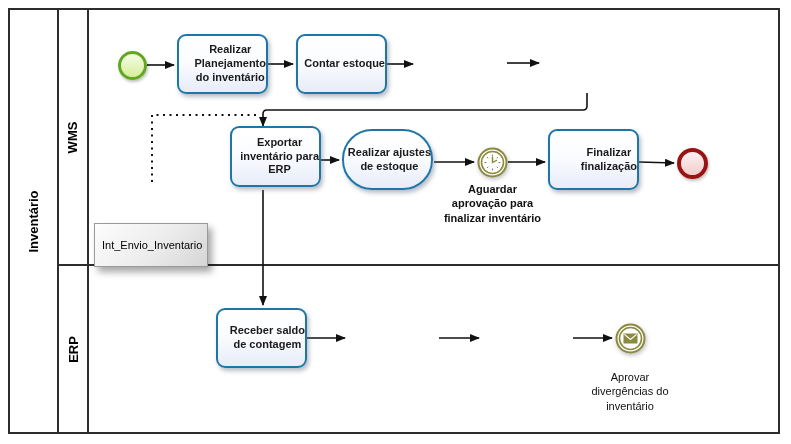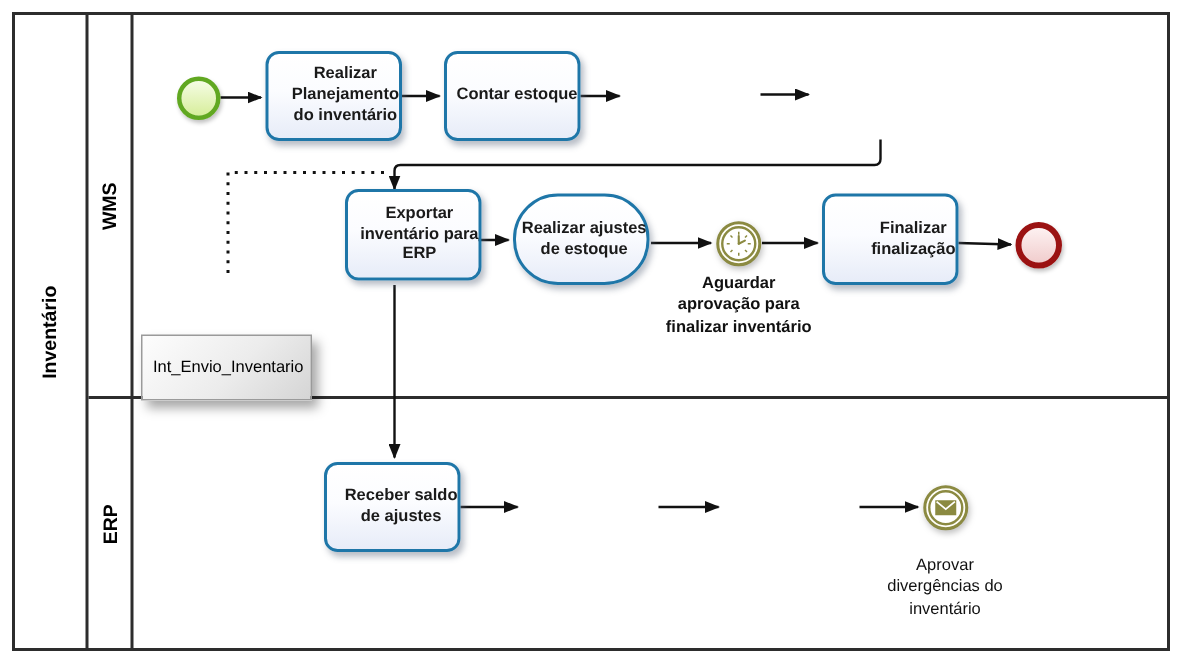--- a/index.html
+++ b/index.html
@@ -145,21 +145,21 @@
   </div>
 
   <div class="event end-event"></div>
 
   <div class="annotation">
     <span class="annotation-label">Int_Envio_Inventario</span>
   </div>
 
   <div class="task" style="left:216px;top:308px;">
     <span class="task-label">Receber saldo
-de ajustes</span>
+de contagem</span>
   </div>
 
   <div class="olive-event" style="left:615px;top:323px;">
     <svg width="31" height="31" viewBox="0 0 31 31">
       <circle cx="15.5" cy="15.5" r="14" fill="#fffef8" stroke="var(--event-olive,#8b8a41)" stroke-width="2"></circle>
       <circle cx="15.5" cy="15.5" r="11" fill="#ffffff" stroke="var(--event-olive,#8b8a41)" stroke-width="1.6"></circle>
       <rect x="9" y="11" width="13" height="9" fill="var(--event-olive,#8b8a41)" stroke="var(--event-olive,#8b8a41)" stroke-width="1"></rect>
       <path d="M9.4,11.4 L15.5,16.4 L21.6,11.4" fill="none" stroke="#ffffff" stroke-width="1.2"></path>
     </svg>
   </div>

